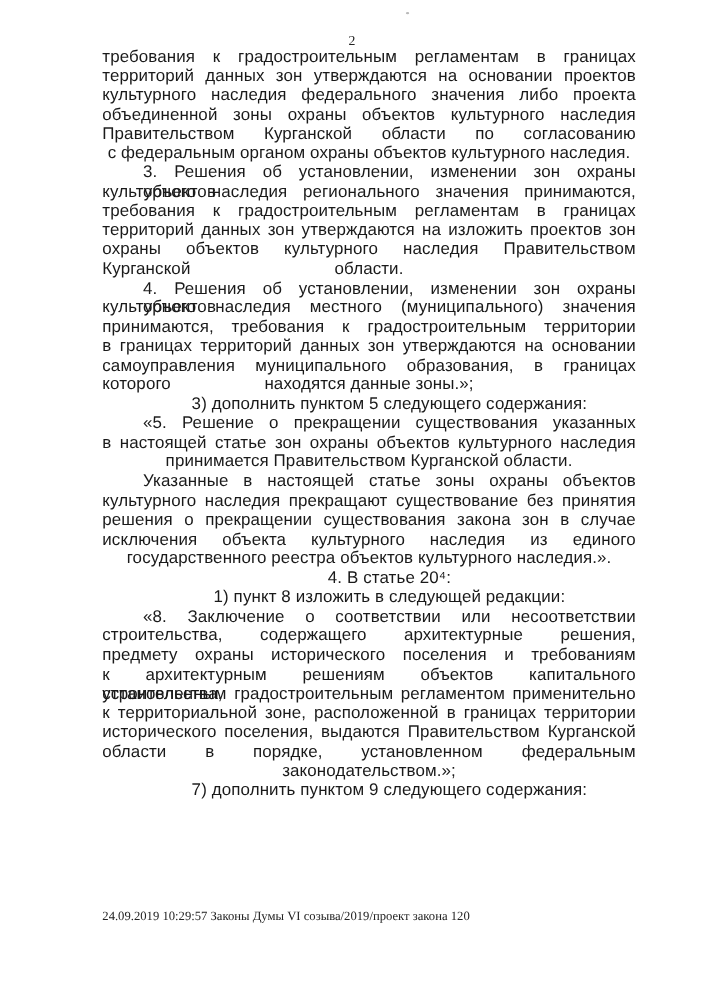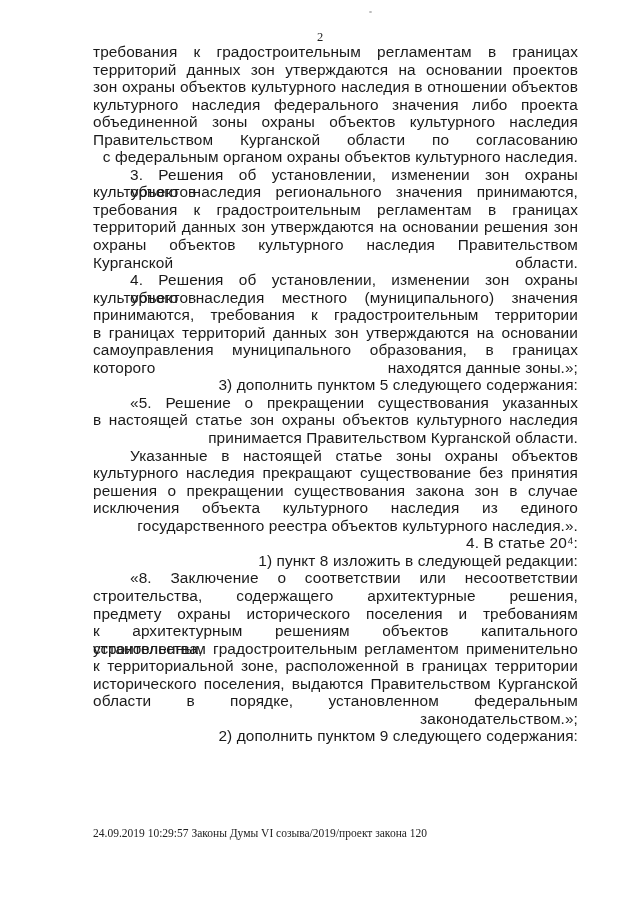--- a/index.html
+++ b/index.html
@@ -39,21 +39,21 @@
     white-space: nowrap;
     letter-spacing: 0.1px;
   }
   .line.just {
     white-space: normal;
     text-align: justify;
     text-align-last: justify;
     -moz-text-align-last: justify;
   }
   .line.left {
-    text-align: right;
+    text-align: center;
   }
   .line.indent {
     padding-left: 37px;
   }
   .footer-stamp {
     position: absolute;
     top: 827px;
     left: 93px;
     font-family: "Liberation Serif", "DejaVu Serif", serif;
     font-size: 11.5px;
@@ -72,29 +72,28 @@
 </style>
 </head>
 <body>
 
 <div class="page">
   <div class="speck"></div>
   <div class="page-number">2</div>
   <div class="body-text">
       <div class="line just">требования к градостроительным регламентам в границах</div>
       <div class="line just">территорий данных зон утверждаются на основании проектов</div>
-      <div class="line just">зон охраны объектов культурного наследия в отношении объектов</div>
       <div class="line just">культурного наследия федерального значения либо проекта</div>
       <div class="line just">объединенной зоны охраны объектов культурного наследия</div>
       <div class="line just">Правительством Курганской области по согласованию</div>
       <div class="line left">с&nbsp;федеральным органом охраны объектов культурного наследия.</div>
       <div class="line just indent">3.&nbsp;Решения об установлении, изменении зон охраны объектов</div>
       <div class="line just">культурного наследия регионального значения принимаются,</div>
       <div class="line just">требования к градостроительным регламентам в границах</div>
-      <div class="line just">территорий данных зон утверждаются на основании решения зон</div>
+      <div class="line just">территорий данных зон утверждаются на изложить проектов зон</div>
       <div class="line just">охраны объектов культурного наследия Правительством Курганской</div>
       <div class="line left">области.</div>
       <div class="line just indent">4.&nbsp;Решения об установлении, изменении зон охраны объектов</div>
       <div class="line just">культурного наследия местного (муниципального) значения</div>
       <div class="line just">принимаются, требования к градостроительным территории</div>
       <div class="line just">в&nbsp;границах территорий данных зон утверждаются на основании</div>
       <div class="line just">самоуправления муниципального образования, в границах которого</div>
       <div class="line left">находятся данные зоны.»;</div>
       <div class="line left indent">3) дополнить пунктом 5 следующего содержания:</div>
       <div class="line just indent">«5.&nbsp;Решение о прекращении существования указанных</div>
@@ -109,16 +108,16 @@
       <div class="line left indent">1) пункт 8 изложить в следующей редакции:</div>
       <div class="line just indent">«8.&nbsp;Заключение о соответствии или несоответствии</div>
       <div class="line just">строительства, содержащего архитектурные решения,</div>
       <div class="line just">предмету охраны исторического поселения и требованиям</div>
       <div class="line just">к&nbsp;архитектурным решениям объектов капитального строительства,</div>
       <div class="line just">установленным градостроительным регламентом применительно</div>
       <div class="line just">к&nbsp;территориальной зоне, расположенной в границах территории</div>
       <div class="line just">исторического поселения, выдаются Правительством Курганской</div>
       <div class="line just">области в порядке, установленном федеральным</div>
       <div class="line left">законодательством.»;</div>
-      <div class="line left indent">2) дополнить пунктом 9 следующего содержания:</div>
+      <div class="line left indent">7) дополнить пунктом 9 следующего содержания:</div>
     </div>
   <div class="footer-stamp">24.09.2019 10:29:57 Законы Думы VI созыва/2019/проект закона 120</div>
 </div>
 
 </body></html>

